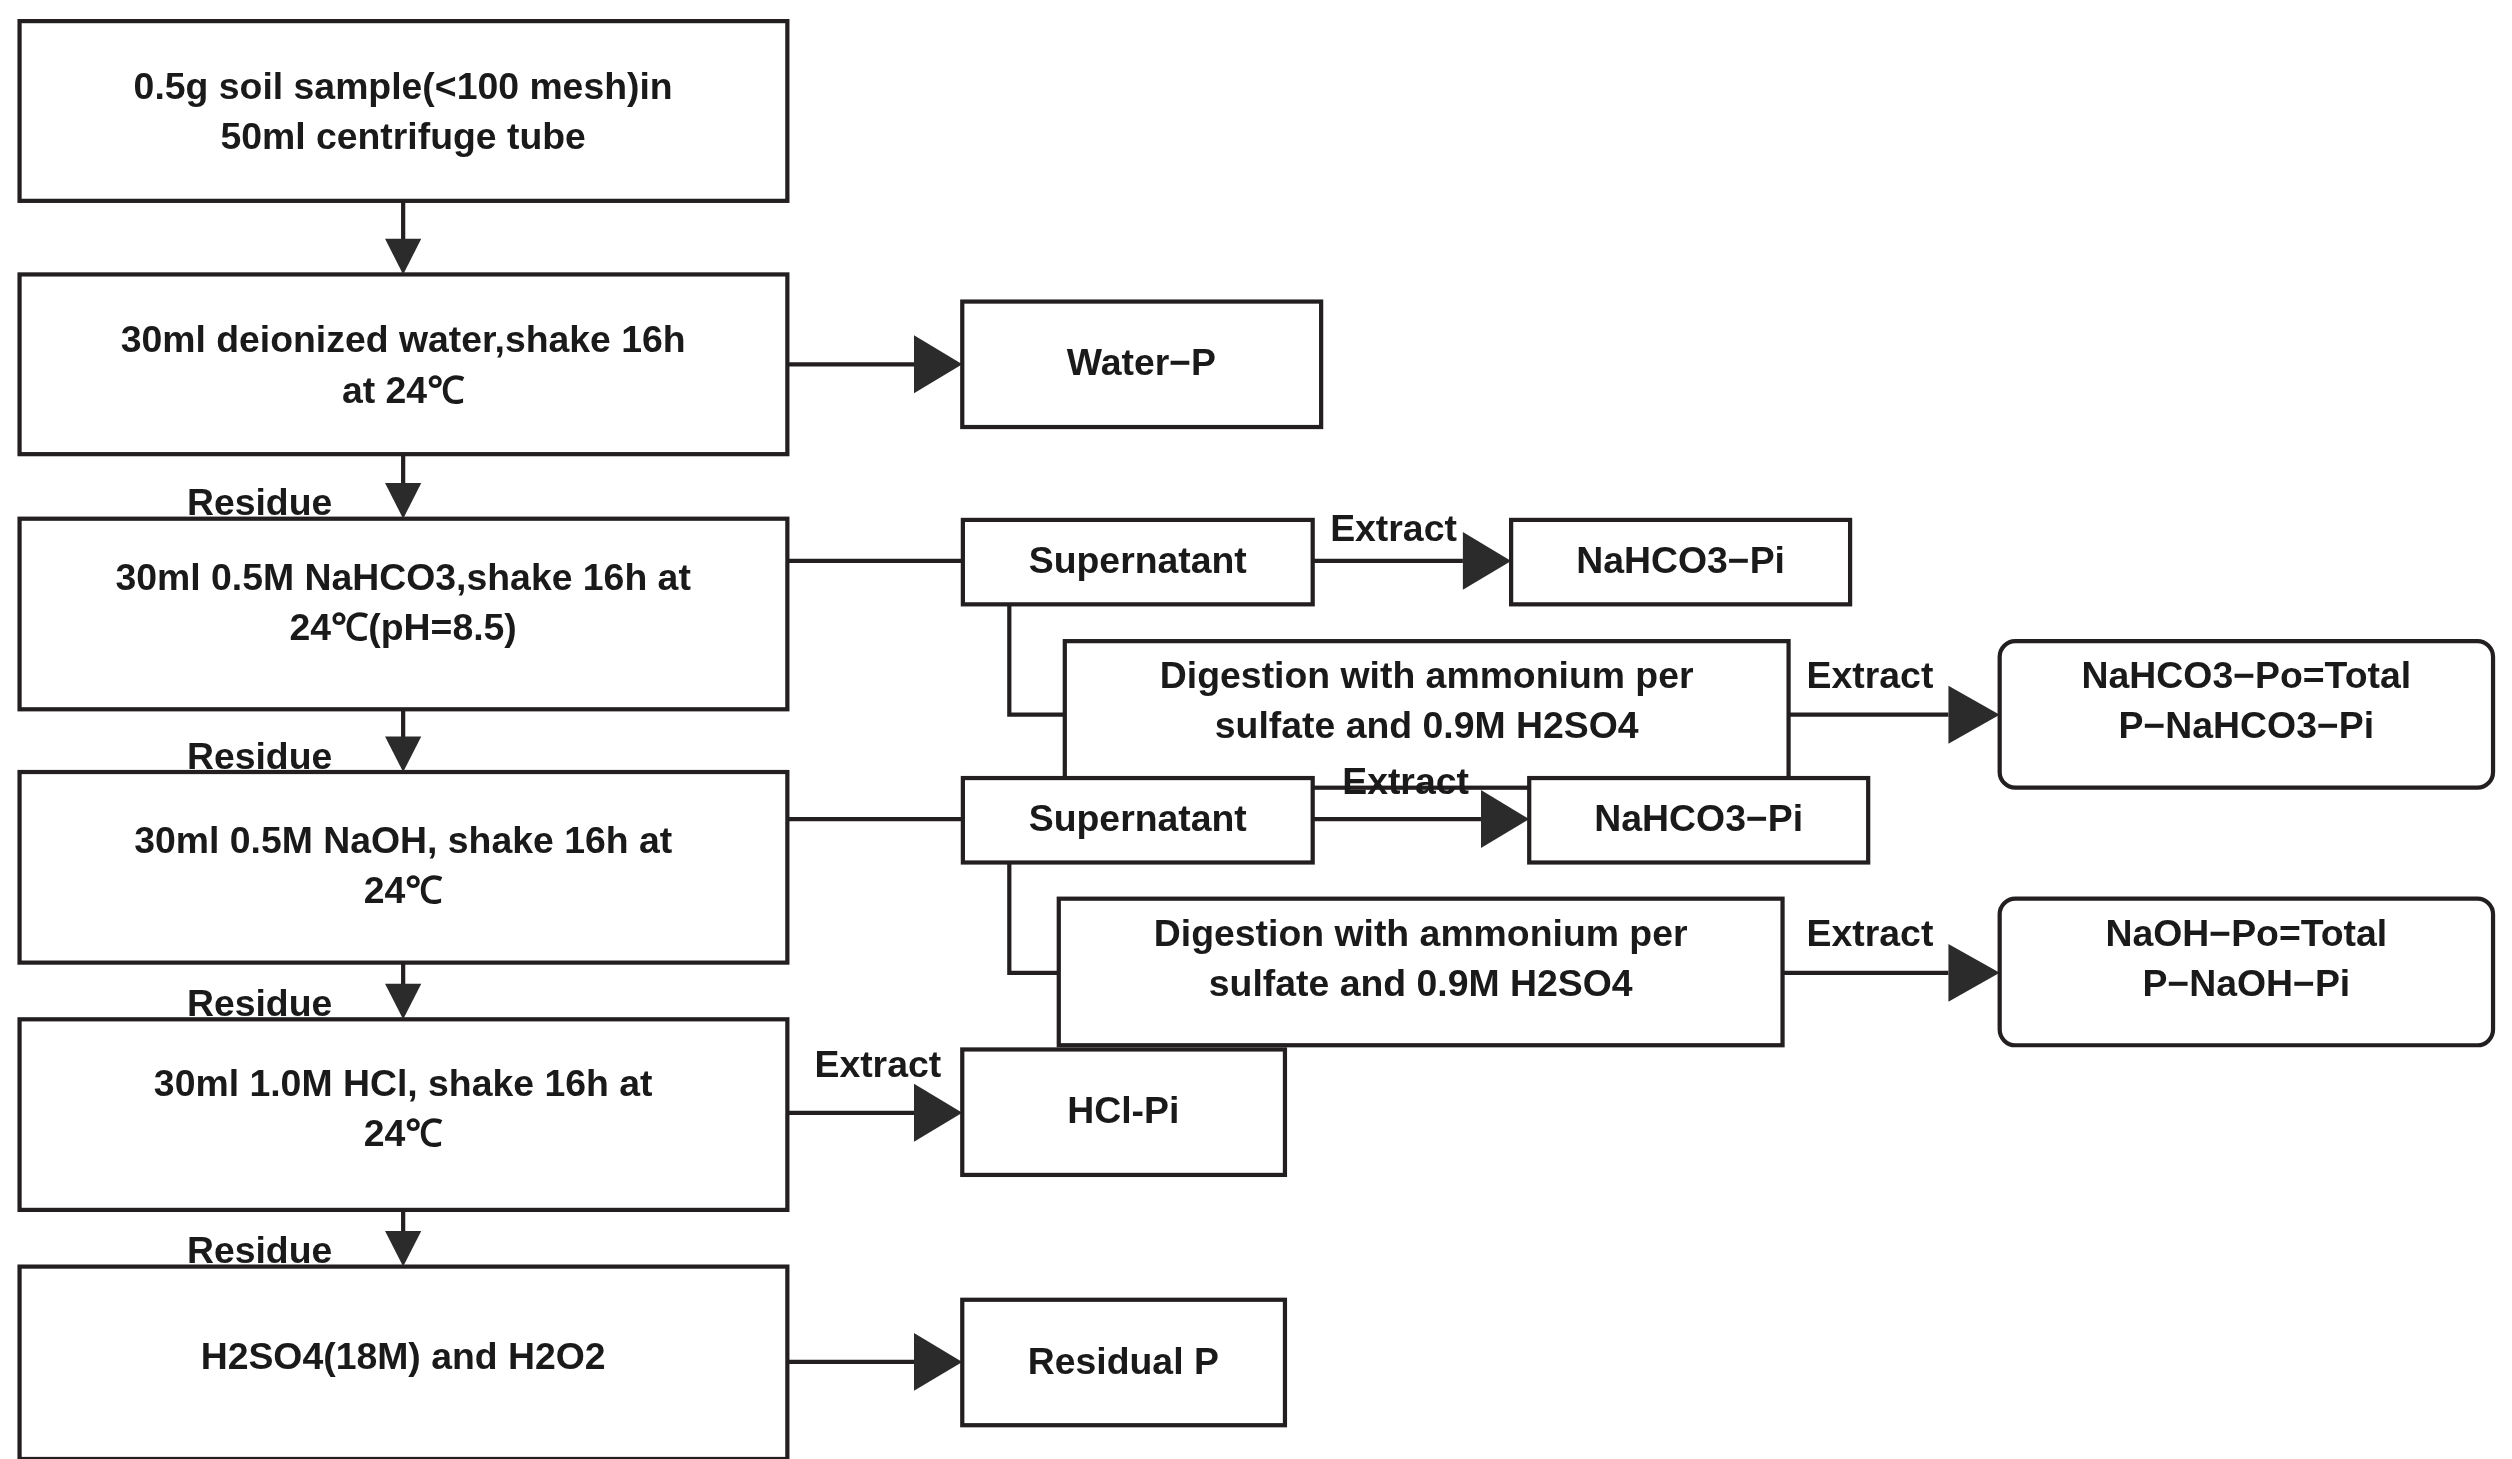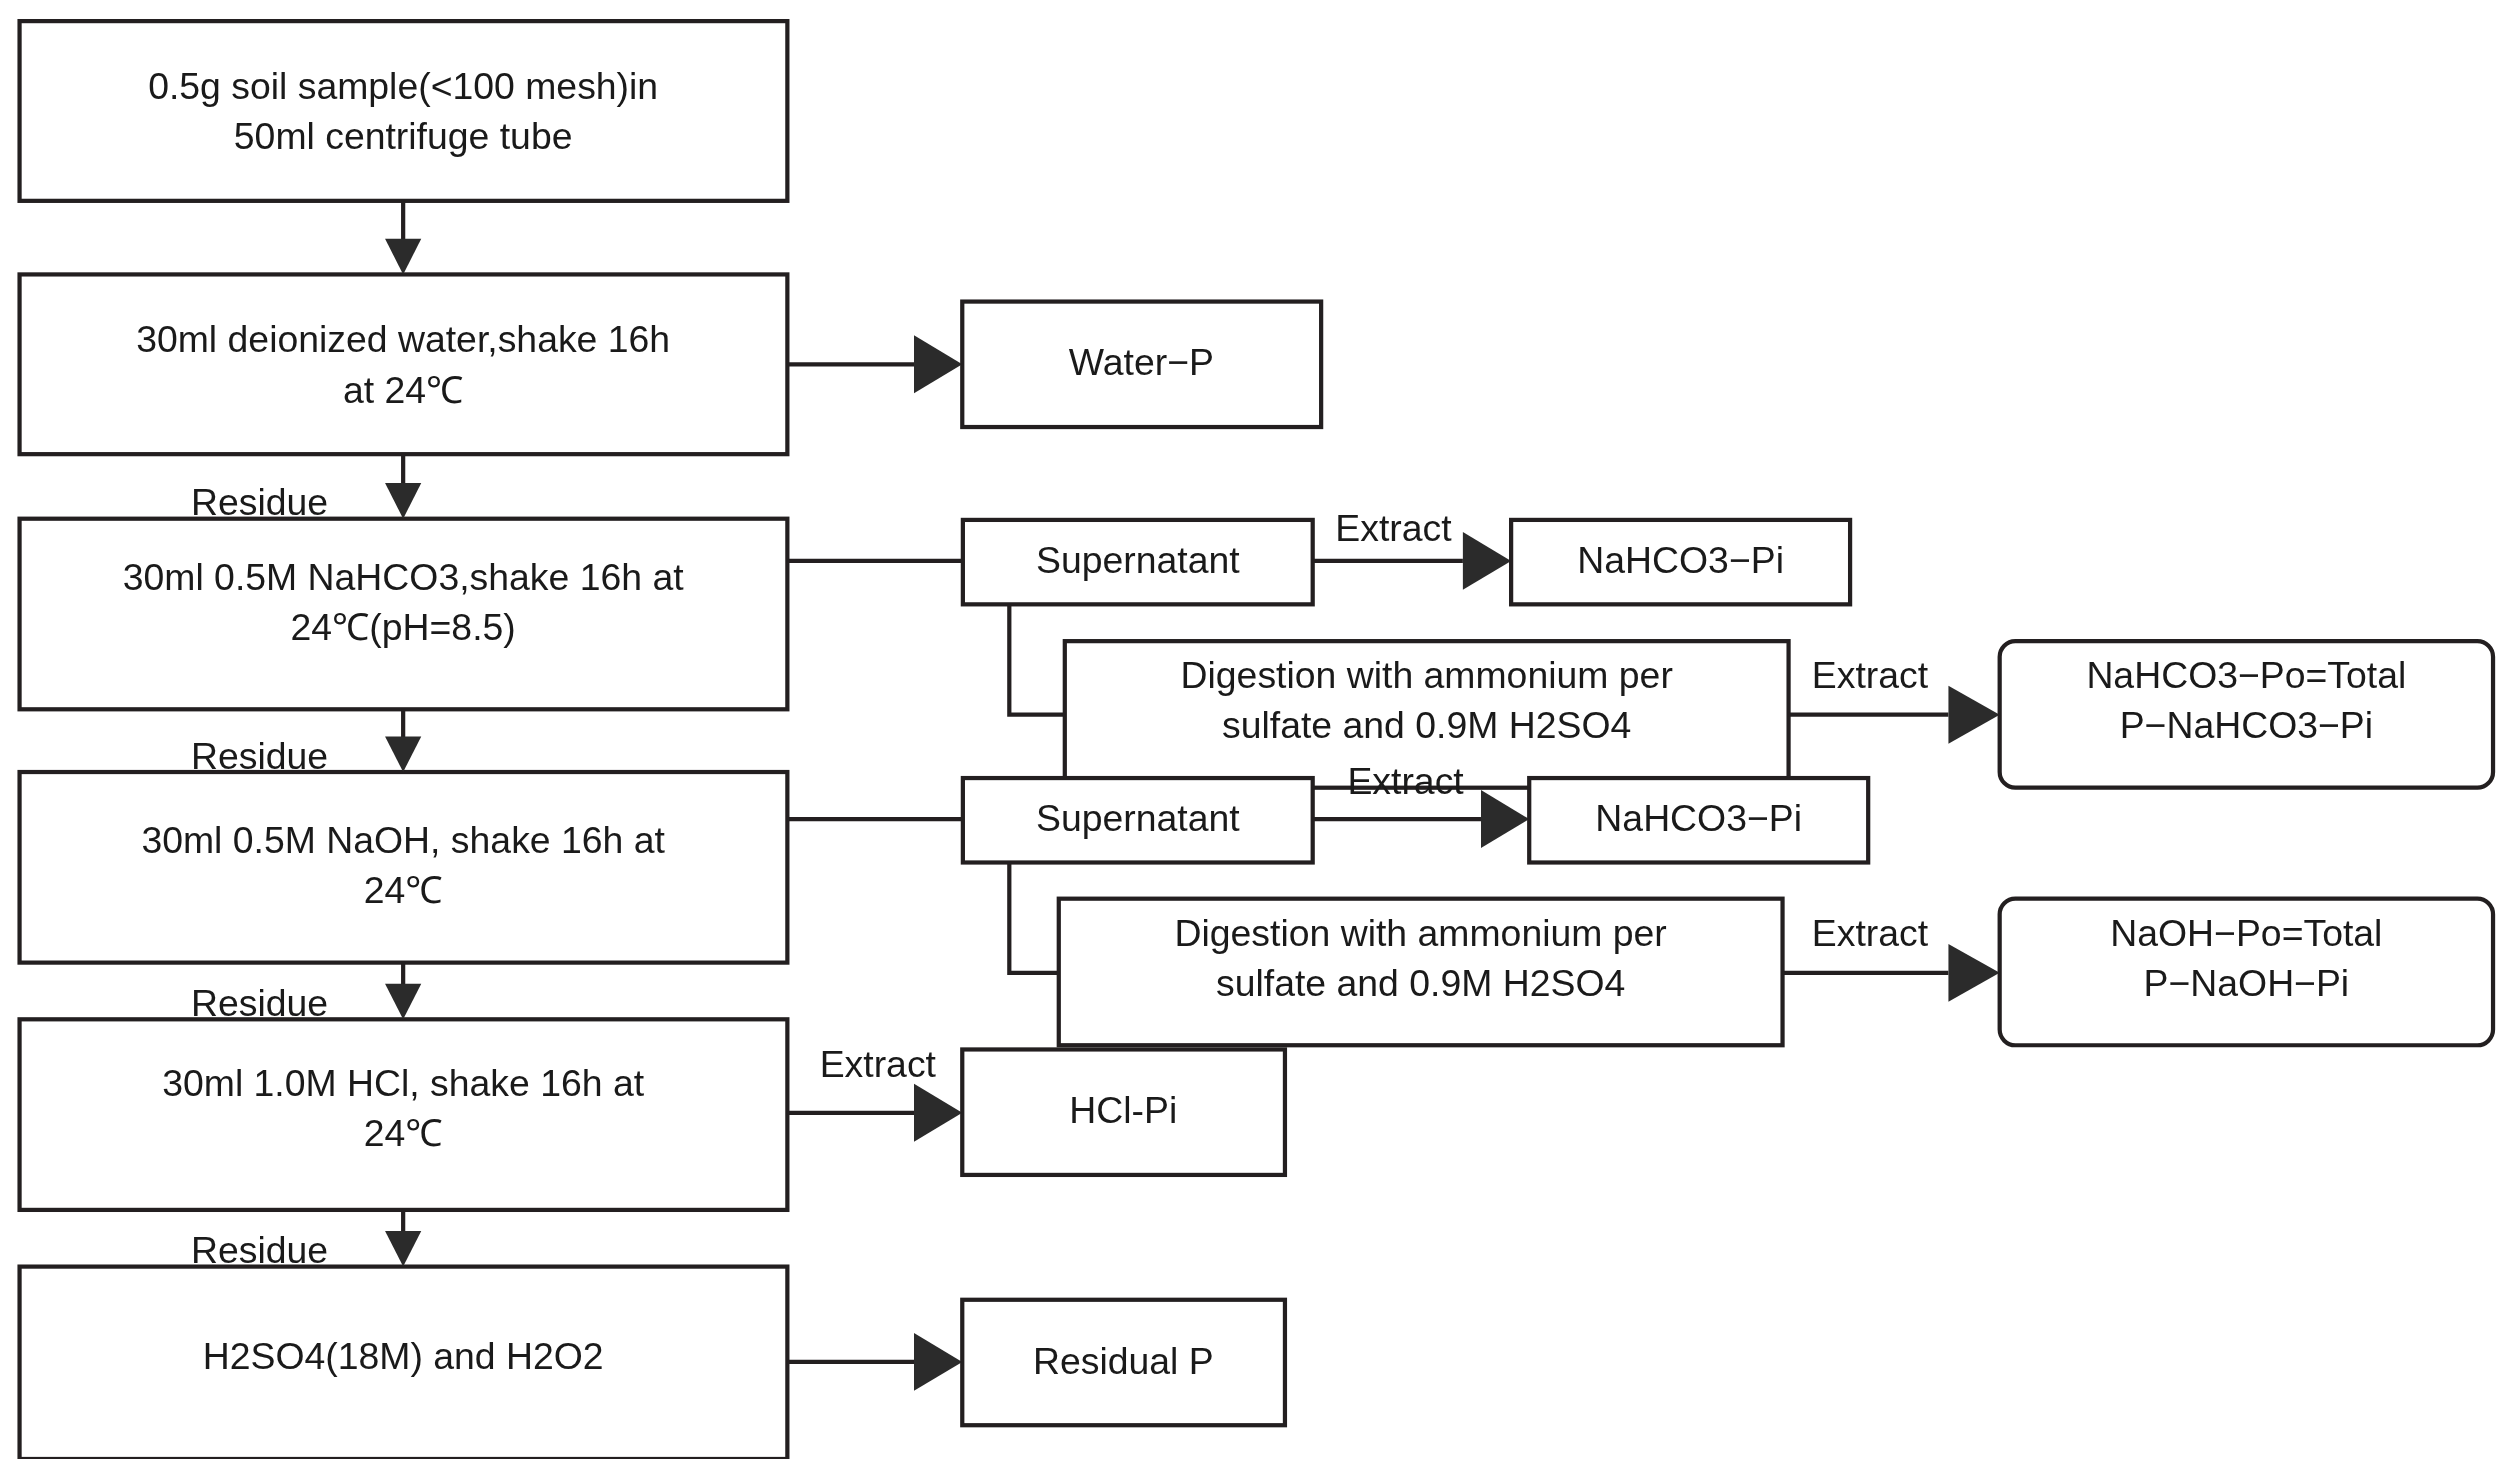--- a/index.html
+++ b/index.html
@@ -11,20 +11,21 @@
     width: 2512px;
     height: 1459px;
     font-family: "Liberation Sans", sans-serif;
     overflow: hidden;
   }
   #flow-root {
     position: relative;
     width: 2512px;
     height: 1459px;
     background: #ffffff;
+    font-weight: bold;
   }
   svg#flow-svg {
     position: absolute;
     top: 0;
     left: 0;
     width: 2512px;
     height: 1459px;
     display: block;
   }
   .box-rect {

